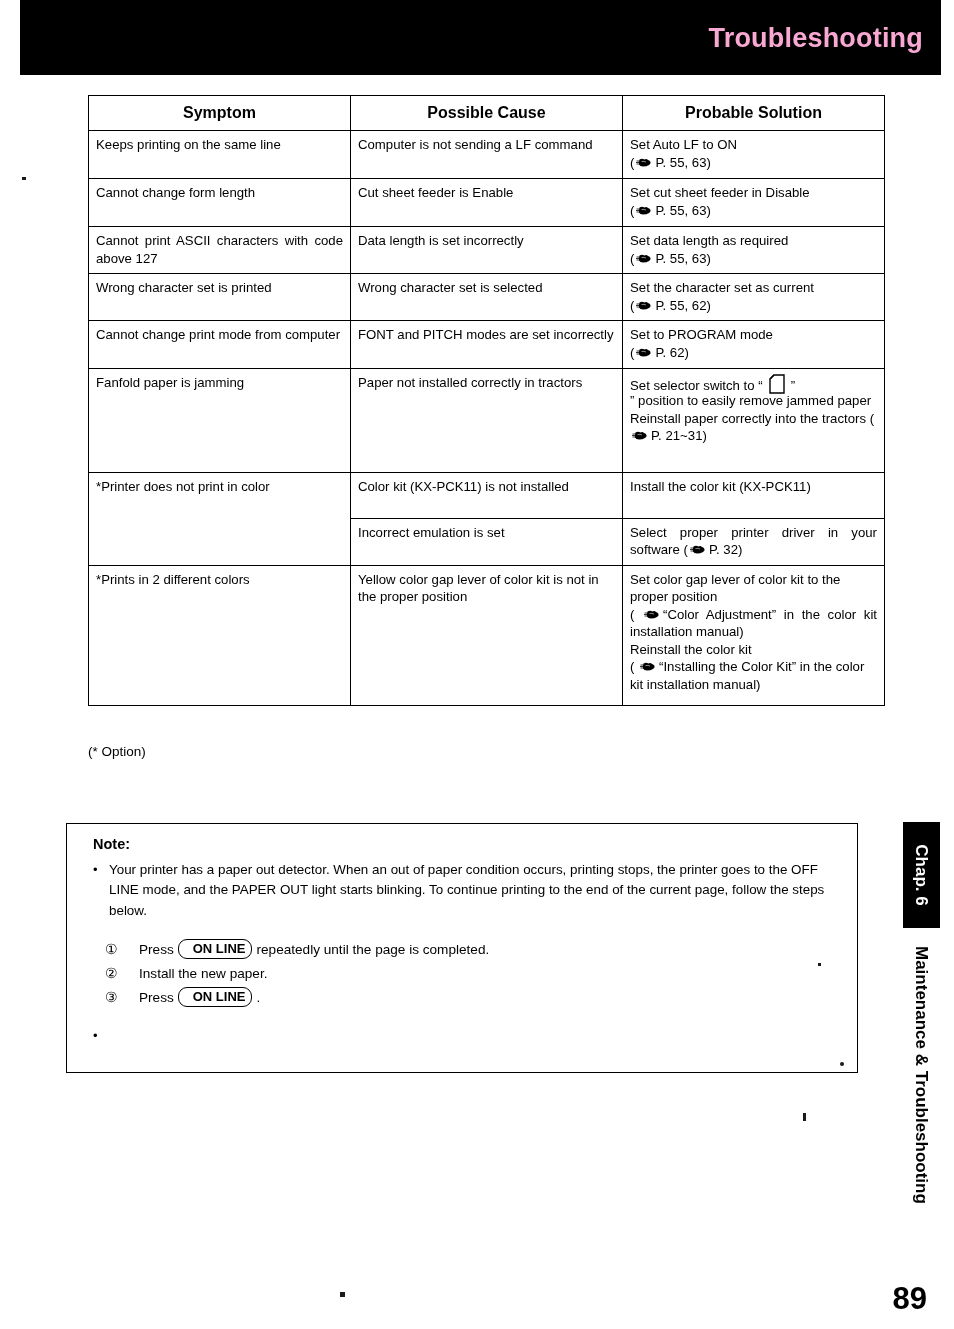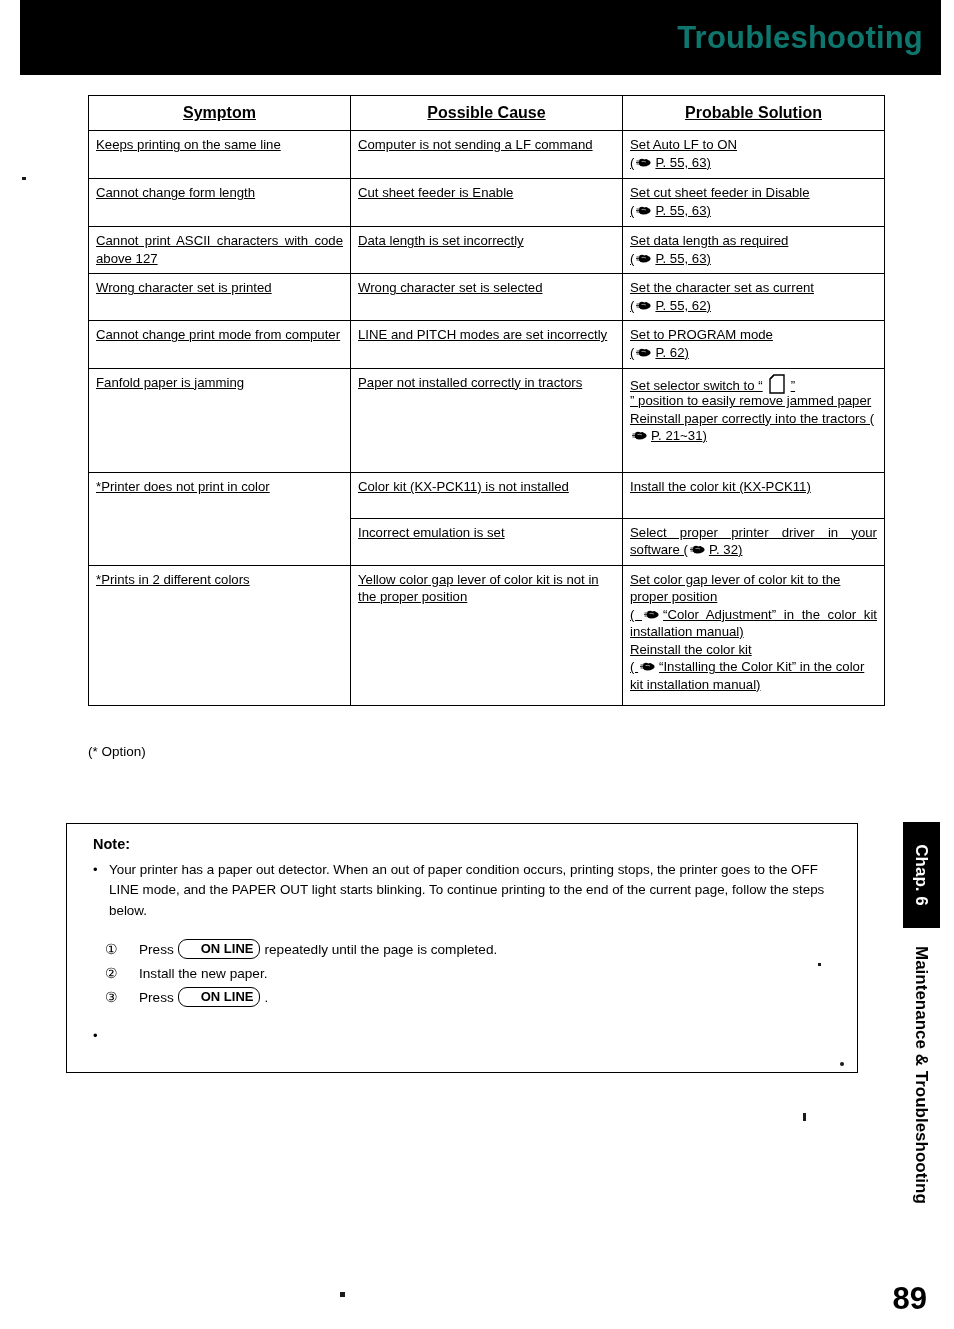--- a/index.html
+++ b/index.html
@@ -23,43 +23,42 @@
     top: 0;
     width: 921px;
     height: 75px;
     background: #000000;
   }
   #header-title {
     position: absolute;
     right: 18px;
     top: 50%;
     transform: translateY(-50%);
-    color: #0f766e;
-    font-size: 31px;
+    color: #f9a8d4;
+    font-size: 27px;
     font-weight: bold;
     letter-spacing: 0.2px;
     white-space: nowrap;
   }
 
   
   #symptom-table {
     position: absolute;
     left: 88px;
     top: 95px;
     width: 796px;
     border-collapse: collapse;
     table-layout: fixed;
   }
   #symptom-table td, #symptom-table th {
     border: 1px solid #000000;
     vertical-align: top;
     padding: 5px 7px 6px 7px;
     font-size: 13.2px;
     line-height: 1.33;
-    text-decoration: underline;
   }
   #symptom-table th {
     text-align: center;
     font-size: 16px;
     font-weight: bold;
     padding: 6px 4px 7px 4px;
     vertical-align: middle;
   }
   .col-sym  { width: 262px; }
   .col-cause{ width: 272px; }
@@ -143,21 +142,21 @@
   }
   .step-num {
     width: 34px;
     flex: 0 0 34px;
     font-size: 14px;
   }
   .key-cap {
     display: inline-block;
     border: 1.6px solid #000000;
     border-radius: 9px;
-    padding: 0px 6px 1px 22px;
+    padding: 0px 6px 1px 14px;
     font-size: 13px;
     font-weight: bold;
     line-height: 1.35;
     margin: 0 4px;
   }
 
   
   #chapter-tab {
     position: absolute;
     left: 903px;
@@ -276,21 +275,21 @@
         <div>(<span class="hand-icon"><svg viewBox="0 0 34 22">
                 <path d="M2 11 L9 11 M3 8 L9 8 M3 14 L9 14" stroke="#000" stroke-width="1.6" fill="none"></path>
                 <path d="M9 5 q5 -3 10 0 q4 -2 7 1 q4 1 5 4 q1 4 -3 6 q-5 3 -12 3 q-6 0 -8 -4 q-1 -4 1 -10 z" fill="#000"></path>
                 <path d="M13 9 q5 -1 9 1" stroke="#fff" stroke-width="1.1" fill="none"></path>
               </svg></span><span>P. 55, 62</span>)</div>
       </td>
     </tr>
 
     <tr style="height:47px">
       <td>Cannot change print mode from computer</td>
-      <td>LINE and PITCH modes are set incorrectly</td>
+      <td>FONT and PITCH modes are set incorrectly</td>
       <td>
         <div>Set to PROGRAM mode</div>
         <div>(<span class="hand-icon"><svg viewBox="0 0 34 22">
                 <path d="M2 11 L9 11 M3 8 L9 8 M3 14 L9 14" stroke="#000" stroke-width="1.6" fill="none"></path>
                 <path d="M9 5 q5 -3 10 0 q4 -2 7 1 q4 1 5 4 q1 4 -3 6 q-5 3 -12 3 q-6 0 -8 -4 q-1 -4 1 -10 z" fill="#000"></path>
                 <path d="M13 9 q5 -1 9 1" stroke="#fff" stroke-width="1.1" fill="none"></path>
               </svg></span><span>P. 62</span>)</div>
       </td>
     </tr>
 

